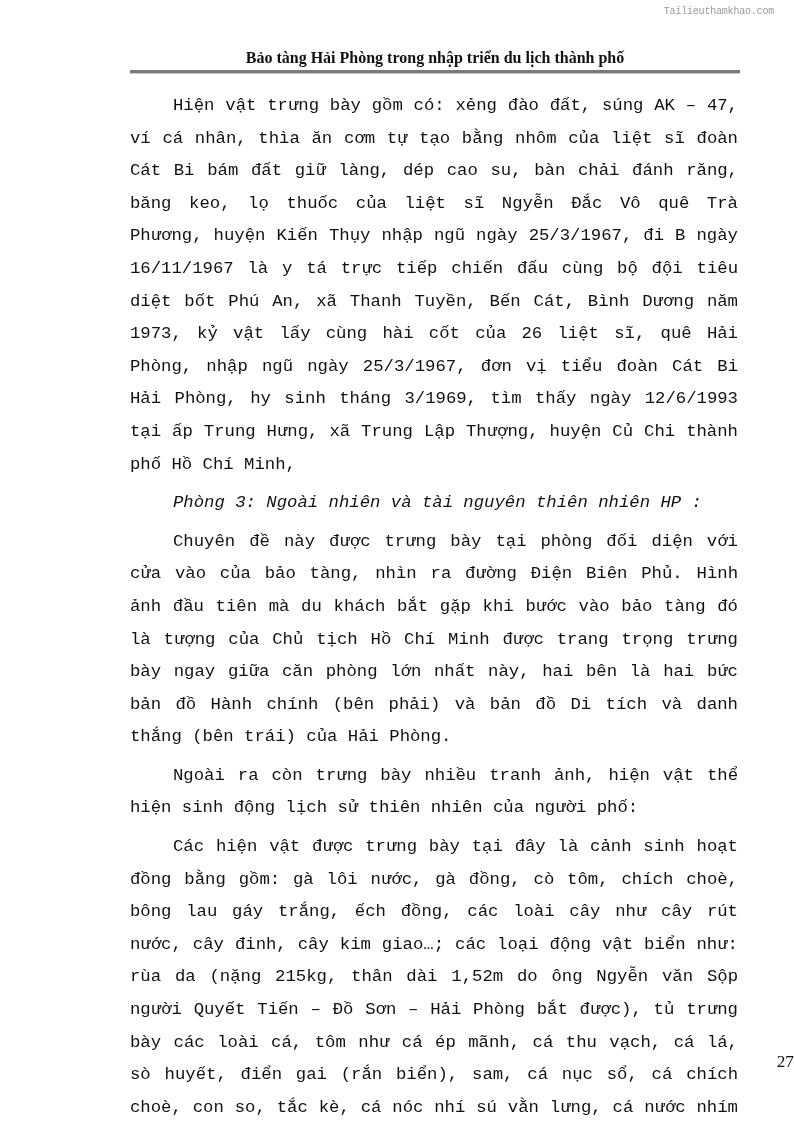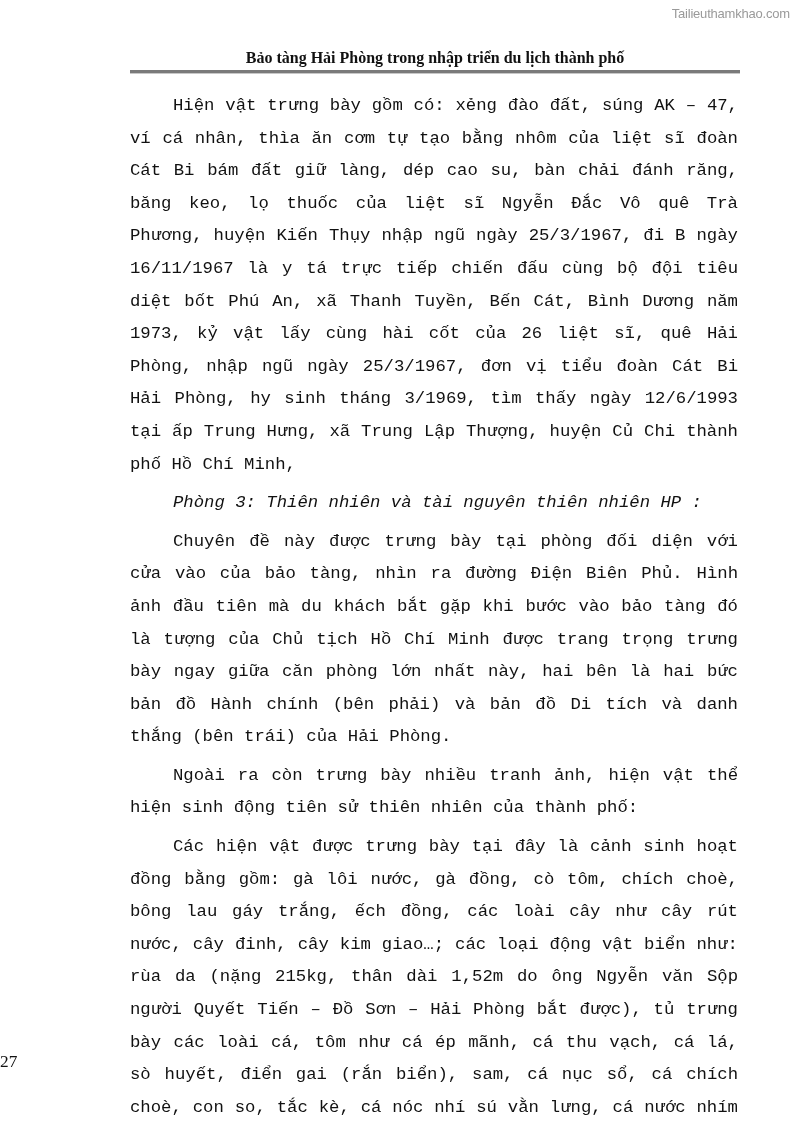--- a/index.html
+++ b/index.html
@@ -1,42 +1,42 @@
 <!DOCTYPE html>
 <html><head>
 <meta charset="utf-8">
 <style>
   html, body { margin: 0; padding: 0; background: #ffffff; }
   body { width: 794px; height: 1123px; position: relative; overflow: hidden;
          font-family: "Liberation Serif", "DejaVu Serif", serif; color: #111; }
-  .watermark { position: absolute; top: 6px; right: 4px; font-family: Liberation Sans, sans-serif;
-               font-size: 13px; color: #9a9a9a; letter-spacing: -0.2px; }
+  .watermark { position: absolute; top: 6px; right: 20px; font-family: Liberation Mono, monospace;
+               font-size: 10px; color: #9a9a9a; letter-spacing: -0.2px; }
   .header { position: absolute; top: 49px; left: 130px; width: 610px; text-align: center;
             font-weight: bold; font-size: 16px; }
   .header-rule { position: absolute; top: 70px; left: 130px; width: 610px; height: 3px;
                  background: #7a7a7a; border-bottom: 1px solid #c8c8c8; }
   .content { position: absolute; top: 90px; left: 130px; width: 608px; font-family: Liberation Mono, monospace; }
   .para { margin: 0; font-size: 17.3px; line-height: 32.6px; text-align: justify; text-indent: 43px; }
   .para.italic { font-style: italic; }
   .gap { height: 6px; }
-  .page-number { position: absolute; top: 1052px; left: 0; width: 794px; text-align: left; font-size: 17.3px; }
+  .page-number { position: absolute; top: 1052px; left: 0; width: 794px; text-align: right; font-size: 17.3px; }
 </style>
 </head>
 <body>
 
 <div class="watermark">Tailieuthamkhao.com</div>
 
 <div class="header">Bảo tàng Hải Phòng trong nhập triển  du lịch thành phố</div>
 <div class="header-rule"></div>
 
 <div class="content">
   <p class="para">Hiện vật trưng bày gồm có: xẻng đào đất, súng AK – 47, ví cá nhân, thìa ăn cơm tự tạo bằng nhôm của liệt sĩ đoàn Cát Bi bám đất giữ làng, dép cao su, bàn chải đánh răng, băng keo, lọ thuốc của liệt sĩ Ngyễn Đắc Vô quê Trà Phương, huyện Kiến Thụy nhập ngũ ngày 25/3/1967, đi B ngày 16/11/1967 là y tá trực tiếp chiến đấu cùng bộ đội tiêu diệt bốt Phú An, xã Thanh Tuyền, Bến Cát, Bình Dương năm 1973, kỷ vật lấy cùng hài cốt của 26 liệt sĩ, quê Hải Phòng, nhập ngũ ngày 25/3/1967, đơn vị tiểu đoàn Cát Bi Hải Phòng, hy sinh tháng 3/1969, tìm thấy ngày 12/6/1993 tại ấp Trung Hưng, xã Trung Lập Thượng, huyện Củ Chi thành phố Hồ Chí Minh,</p>
   <div class="gap"></div>
-  <p class="para italic">Phòng 3: Thiên nhiên và tài nguyên thiên nhiên HP :</p>
+  <p class="para italic">Phòng 3: Ngoài nhiên và tài nguyên thiên nhiên HP :</p>
   <div class="gap"></div>
   <p class="para">Chuyên đề này được trưng bày tại phòng đối diện với cửa vào của bảo tàng, nhìn ra đường Điện Biên Phủ. Hình ảnh đầu tiên mà du khách bắt gặp khi bước vào bảo tàng đó là tượng của Chủ tịch Hồ Chí Minh được trang trọng trưng bày ngay giữa căn phòng lớn nhất này, hai bên là hai bức bản đồ Hành chính (bên phải) và bản đồ Di tích và danh thắng (bên trái) của Hải Phòng.</p>
   <div class="gap"></div>
-  <p class="para">Ngoài ra còn trưng bày nhiều tranh ảnh, hiện vật thể hiện sinh động tiên sử  thiên nhiên của thành phố:</p>
+  <p class="para">Ngoài ra còn trưng bày nhiều tranh ảnh, hiện vật thể hiện sinh động lịch sử  thiên nhiên của người phố:</p>
   <div class="gap"></div>
   <p class="para">Các hiện vật được trưng bày tại đây là cảnh sinh hoạt đồng bằng gồm: gà lôi nước, gà đồng, cò tôm, chích choè, bông lau gáy trắng, ếch đồng, các loài cây như cây rút nước, cây đinh, cây kim giao…; các loại động vật biển như: rùa da (nặng 215kg, thân dài 1,52m do ông Ngyễn văn Sộp người Quyết Tiến – Đồ Sơn – Hải Phòng bắt được), tủ trưng bày các loài cá, tôm như cá ép mãnh, cá thu vạch, cá lá, sò huyết, điển gai (rắn biển), sam, cá nục sổ, cá chích choè, con so, tắc kè, cá nóc nhí sú vằn lưng, cá nước nhím gai, đồi mồi, tôm nương, tôm tít, bề bề, cá mòi đường, cá nhồng đuôi vàng, bào ngư chín lỗ, cá hố đầu rộng, cá mú điển gai, cá hanh vàng, cá sòng gió, cá tráo mắt to, cá đối, cá giống mõm tròn, cá lầm mắt mỡ, cá đù bạc, tôm hùm đá, bề bề hay</p>
 </div>
 
 <div class="page-number">27</div>
 
 </body></html>

